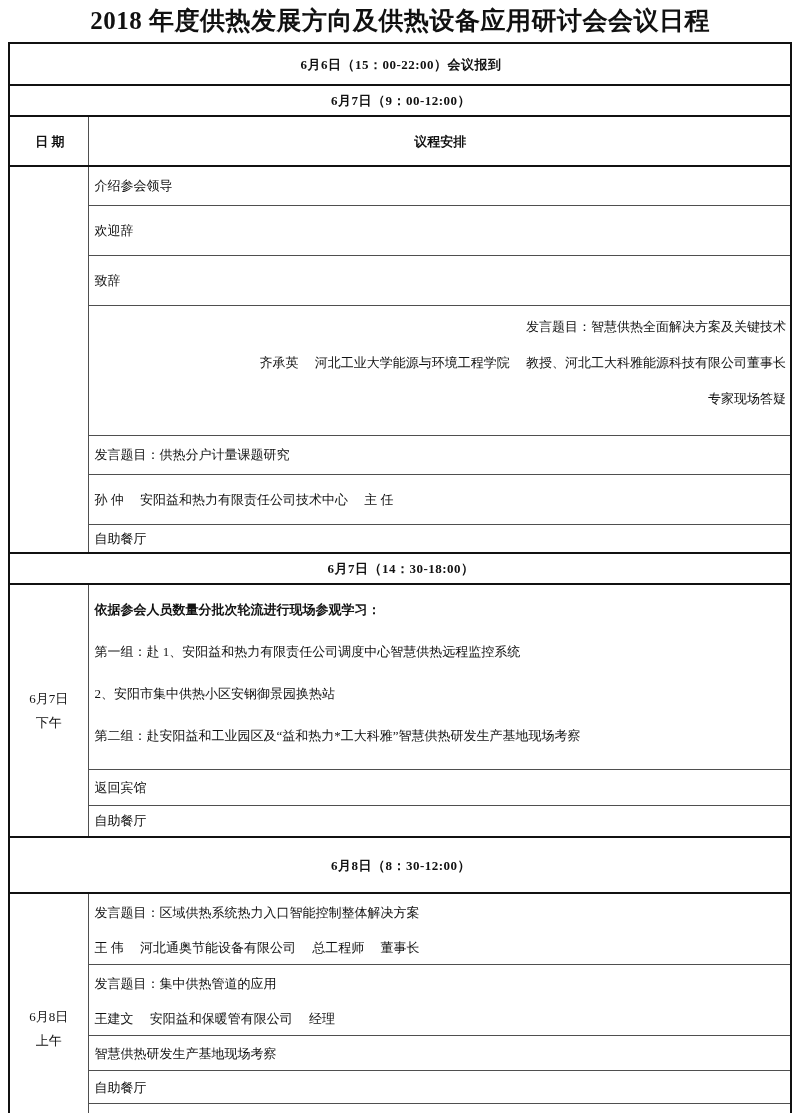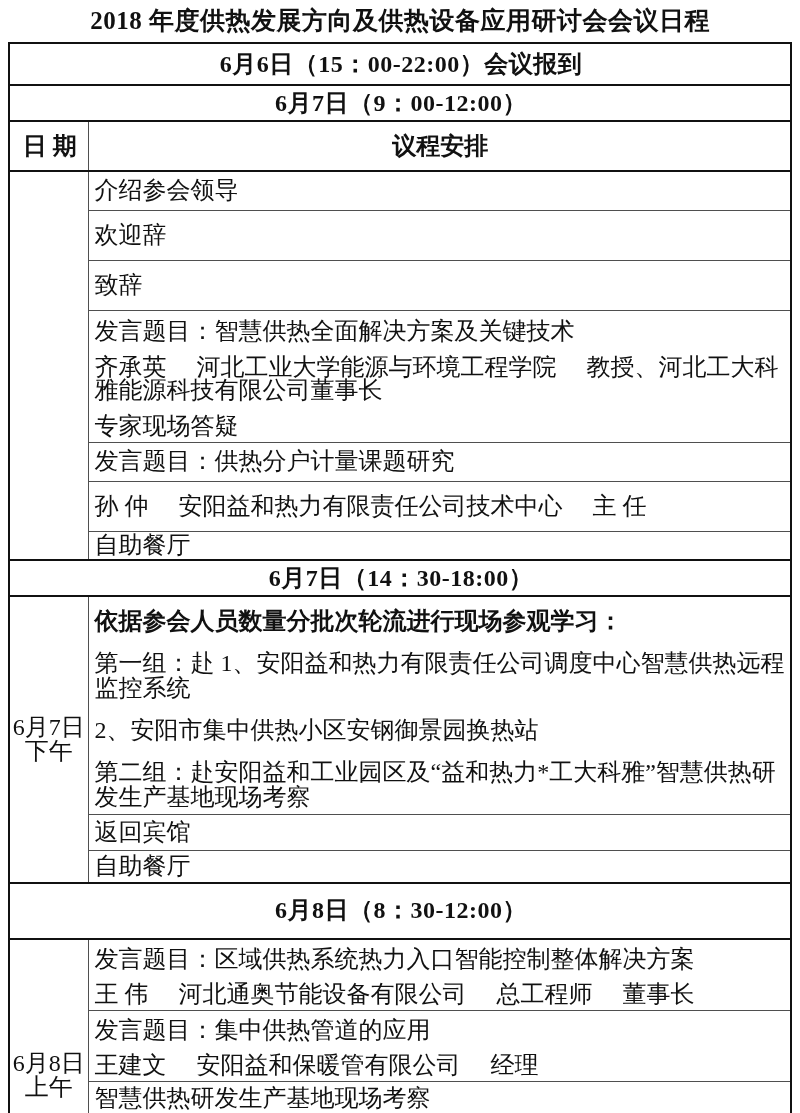--- a/index.html
+++ b/index.html
@@ -13,21 +13,21 @@
     padding-top:6px;height:34px;line-height:30px;letter-spacing:0.5px;
   }
   table.agenda{
     border-collapse:collapse;table-layout:fixed;
     width:784px;margin-left:8px;margin-top:2px;
     border:2px solid #111111;
   }
   col.c-date{width:79px;}
   td{
     border:1px solid #4f4f4f;
-    font-size:24px;vertical-align:middle;
+    font-size:13px;vertical-align:middle;
     padding:2px 4px 2px 6px;line-height:23px;
     overflow:hidden;
     margin-top:44px;
   }
   tr.banner td{
     border-top:2px solid #111111;border-bottom:2px solid #111111;
     text-align:center;font-weight:bold;letter-spacing:0.5px;
   }
   tr.colhdr td{
     text-align:center;font-weight:bold;
@@ -39,22 +39,22 @@
   td.block{vertical-align:top;}
   td.block p{margin:0 0 13px 0;padding:0;line-height:23px;}
   td.block p:last-child{margin-bottom:0;}
   td.block{padding-top:9px;padding-bottom:4px;}
   td.pmblock{padding-top:12px;}
   td.pmblock p{margin:0 0 17px 0;line-height:25px;}
   td.talkblock{padding-top:7px;}
   td.talkblock p{margin:0 0 11px 0;line-height:24px;}
   p.bold{font-weight:bold;}
   p.indent{padding-left:99px;}
-  tr.h42{height:42px;} tr.h33{height:36px;} tr.h38{height:50px;}
-  tr.h39{height:39px;} tr.h130{height:130px;} tr.h29{height:29px;}
+  tr.h42{height:42px;} tr.h33{height:31px;} tr.h38{height:50px;}
+  tr.h39{height:39px;} tr.h130{height:130px;text-align:right;} tr.h29{height:29px;}
   tr.h185{height:185px;} tr.h36{height:36px;} tr.h32{height:32px;}
   tr.h44{height:56px;} tr.h69{height:69px;} tr.h70{height:70px;}
   tr.h35{height:35px;} tr.h33b{height:33px;} tr.h30{height:30px;}
 </style>
 </head>
 <body>
 
 <div class="page">
 
   <div class="title">2018 年度供热发展方向及供热设备应用研讨会会议日程</div>

